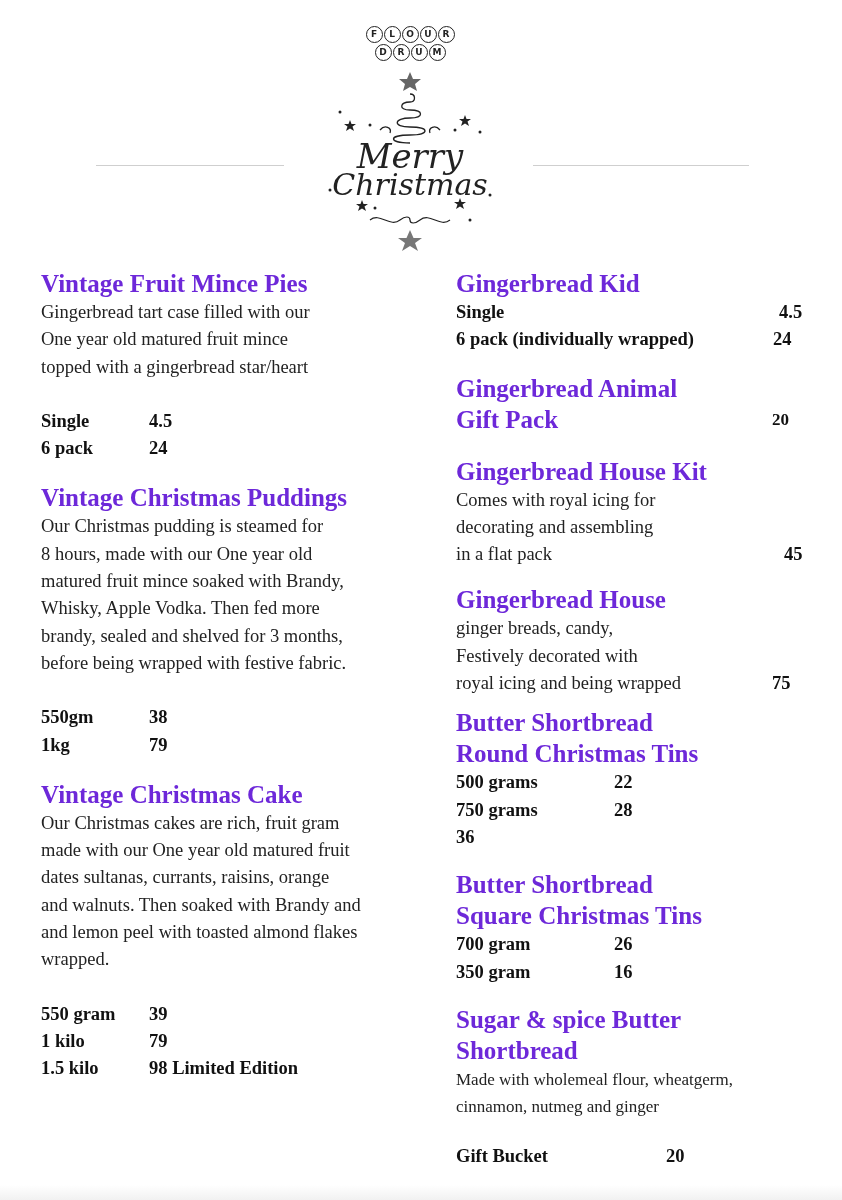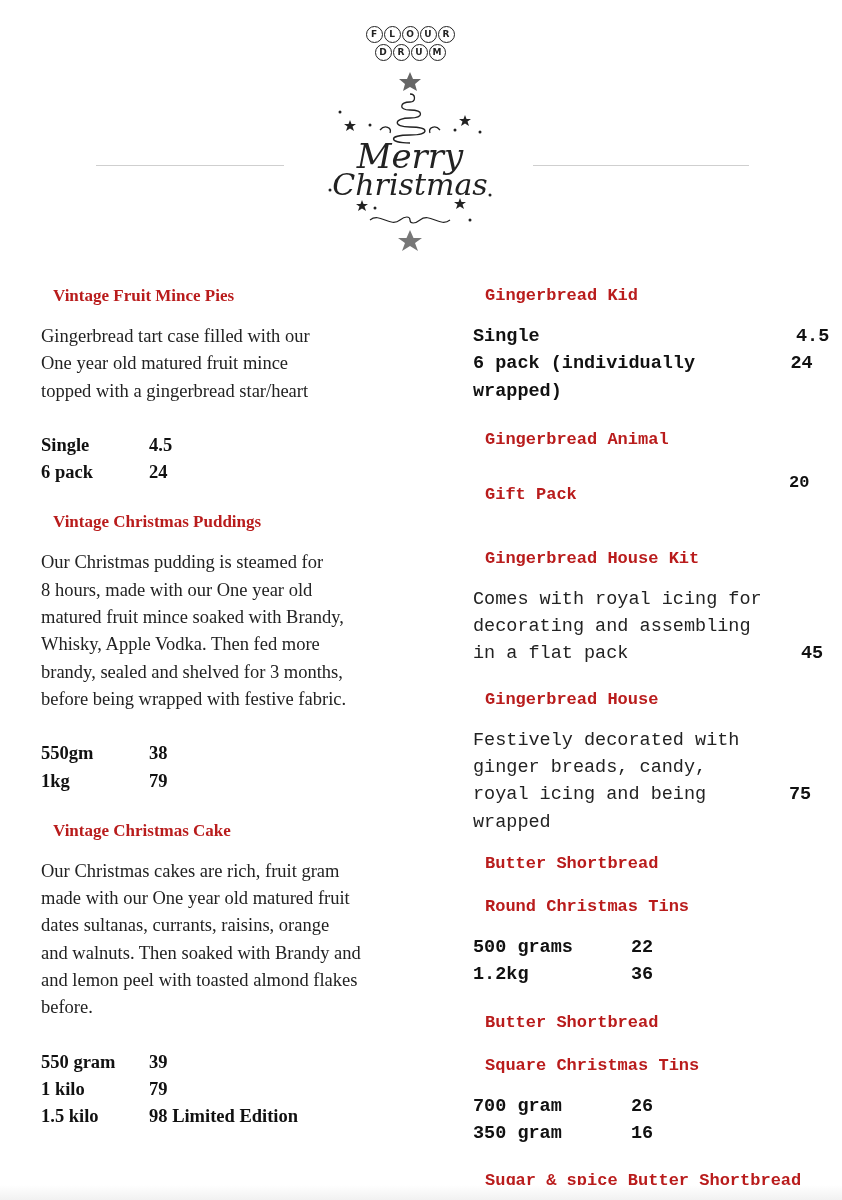--- a/index.html
+++ b/index.html
@@ -11,24 +11,24 @@
   .logo-letter { width: 15px; height: 15px; border: 1.6px solid #222; border-radius: 50%;
                  font-family: "DejaVu Sans", sans-serif; font-size: 9px; font-weight: bold;
                  line-height: 15px; text-align: center; color: #222; box-sizing: content-box; }
   .rule { position: absolute; top: 165px; height: 1px; background: #cfcfcf; }
   .rule.left { left: 96px; width: 188px; }
   .rule.right { left: 533px; width: 216px; }
   .ornament { position: absolute; left: 310px; top: 70px; width: 200px; height: 185px; }
 
   .col { position: absolute; top: 268px; }
   .col.left { left: 41px; width: 380px; }
-  .col.right { left: 473px; width: 350px; font-family: Liberation Mono, monospace; }
+  .col.right { left: 456px; width: 350px; }
 
   .item { margin: 0; }
-  .title { font-size: 17px; font-weight: bold; line-height: 31px; margin: 12px; color: #b91c1c; }
+  .title { font-size: 25px; font-weight: bold; line-height: 31px; margin: 0; color: #6d28d9; }
   .desc { font-size: 18.5px; line-height: 27.3px; color: #222; }
   .desc.small { font-size: 17px; line-height: 27.5px; }
   .prices { margin-top: 27px; }
   .price-row { display: flex; font-size: 18.5px; font-weight: bold; line-height: 27.3px; color: #111; }
   .price-row .label { width: 108px; }
   .col.right .price-row .label { width: 158px; }
   .price-row .value { }
 
   .right-row { display: flex; justify-content: space-between; font-size: 18.5px; line-height: 27.3px; }
   .right-row.bold { font-weight: bold; color: #111; }
@@ -136,21 +136,21 @@
   </div>
 
   <div class="item" style="margin-top:20px">
     <div class="title">Vintage Christmas Cake</div>
     <div class="desc">
       <div>Our Christmas cakes are rich, fruit gram</div>
       <div>made with our One year old matured fruit</div>
       <div>dates sultanas, currants, raisins, orange</div>
       <div>and walnuts. Then soaked with Brandy and</div>
       <div>and lemon peel with toasted almond flakes</div>
-      <div>before.</div>
+      <div>wrapped.</div>
     </div>
     <div class="prices">
       <div class="price-row">
         <span class="label">550 gram</span>
         <span class="value">39</span>
       </div>
       <div class="price-row">
         <span class="label">1 kilo</span>
         <span class="value">79</span>
       </div>
@@ -192,58 +192,62 @@
       <div class="right-row">
         <span>in a flat pack</span>
         <span class="v" style="margin-right:0; width:22px">45</span>
       </div>
     </div>
   </div>
 
   <div class="item" style="margin-top:16px">
     <div class="title">Gingerbread House</div>
     <div class="desc">
+      <div>ginger breads, candy,</div>
       <div>Festively decorated with</div>
-      <div>ginger breads, candy,</div>
       <div class="right-row">
         <span>royal icing and being wrapped</span>
         <span class="v" style="margin-right:12px; width:22px">75</span>
       </div>
     </div>
   </div>
 
   <div class="item" style="margin-top:10px">
     <div class="title">Butter Shortbread</div>
     <div class="title">Round Christmas Tins</div>
     <div class="price-row">
       <span class="label">500 grams</span>
       <span class="value">22</span>
     </div>
     <div class="price-row">
-      <span class="label">1.2kg</span>
+      <span class="label">750 grams</span>
+      <span class="value">28</span>
+    </div>
+    <div class="price-row">
       <span class="value">36</span>
     </div>
   </div>
 
   <div class="item" style="margin-top:18px">
     <div class="title">Butter Shortbread</div>
     <div class="title">Square Christmas Tins</div>
     <div class="price-row">
       <span class="label">700 gram</span>
       <span class="value">26</span>
     </div>
     <div class="price-row">
       <span class="label">350 gram</span>
       <span class="value">16</span>
     </div>
   </div>
 
   <div class="item" style="margin-top:18px">
     <div class="title">Sugar &amp; spice Butter Shortbread</div>
     <div class="desc small">
+      <div>Made with wholemeal flour, wheatgerm,</div>
       <div>cinnamon, nutmeg and ginger</div>
     </div>
     <div class="prices" style="margin-top:22px">
       <div class="price-row">
         <span class="label" style="width:210px">Gift Bucket</span>
         <span class="value">20</span>
       </div>
     </div>
   </div>
 </div>

